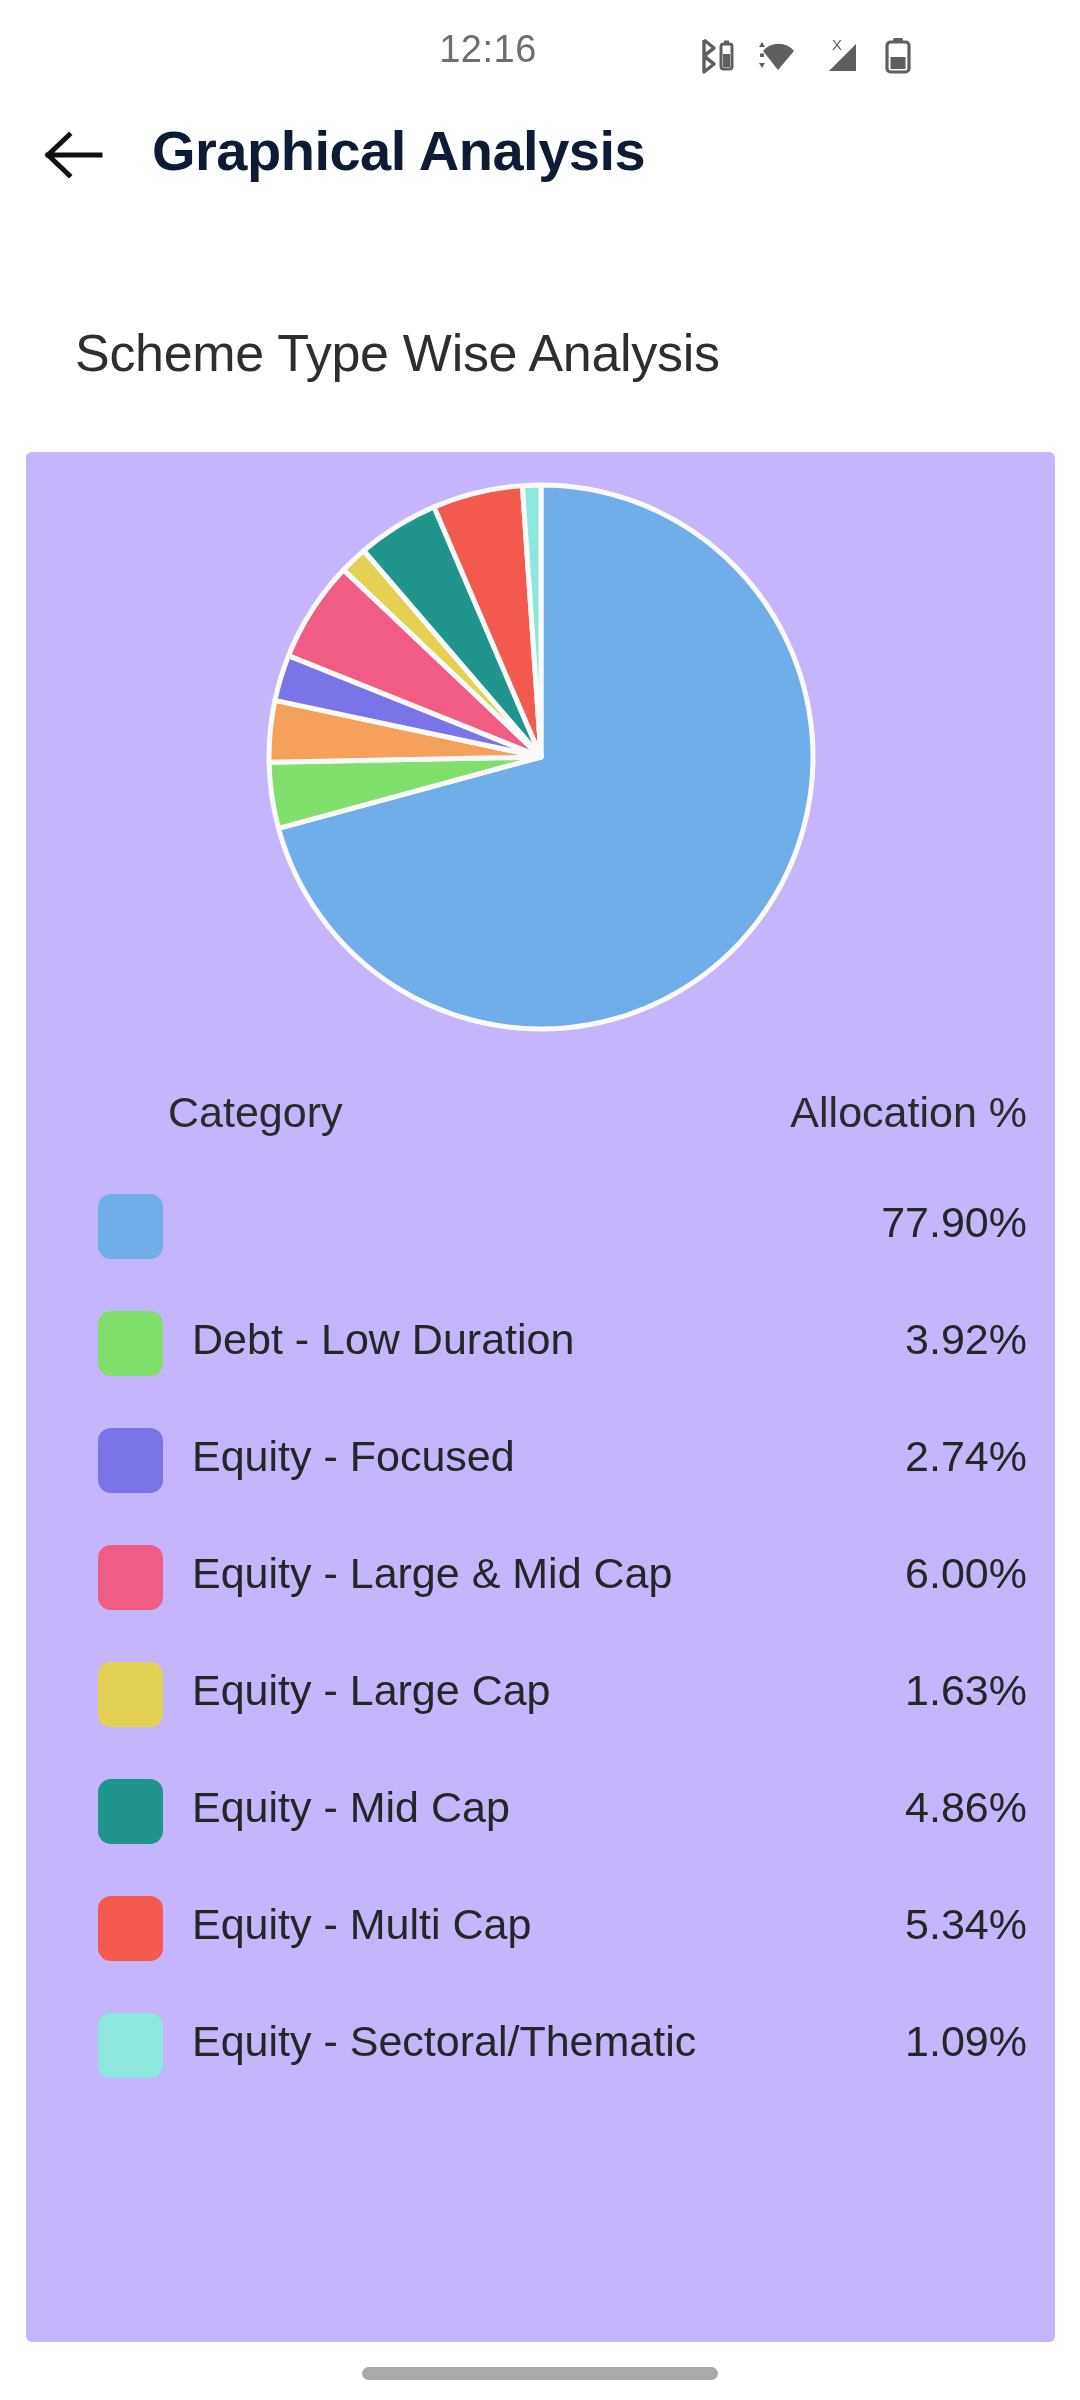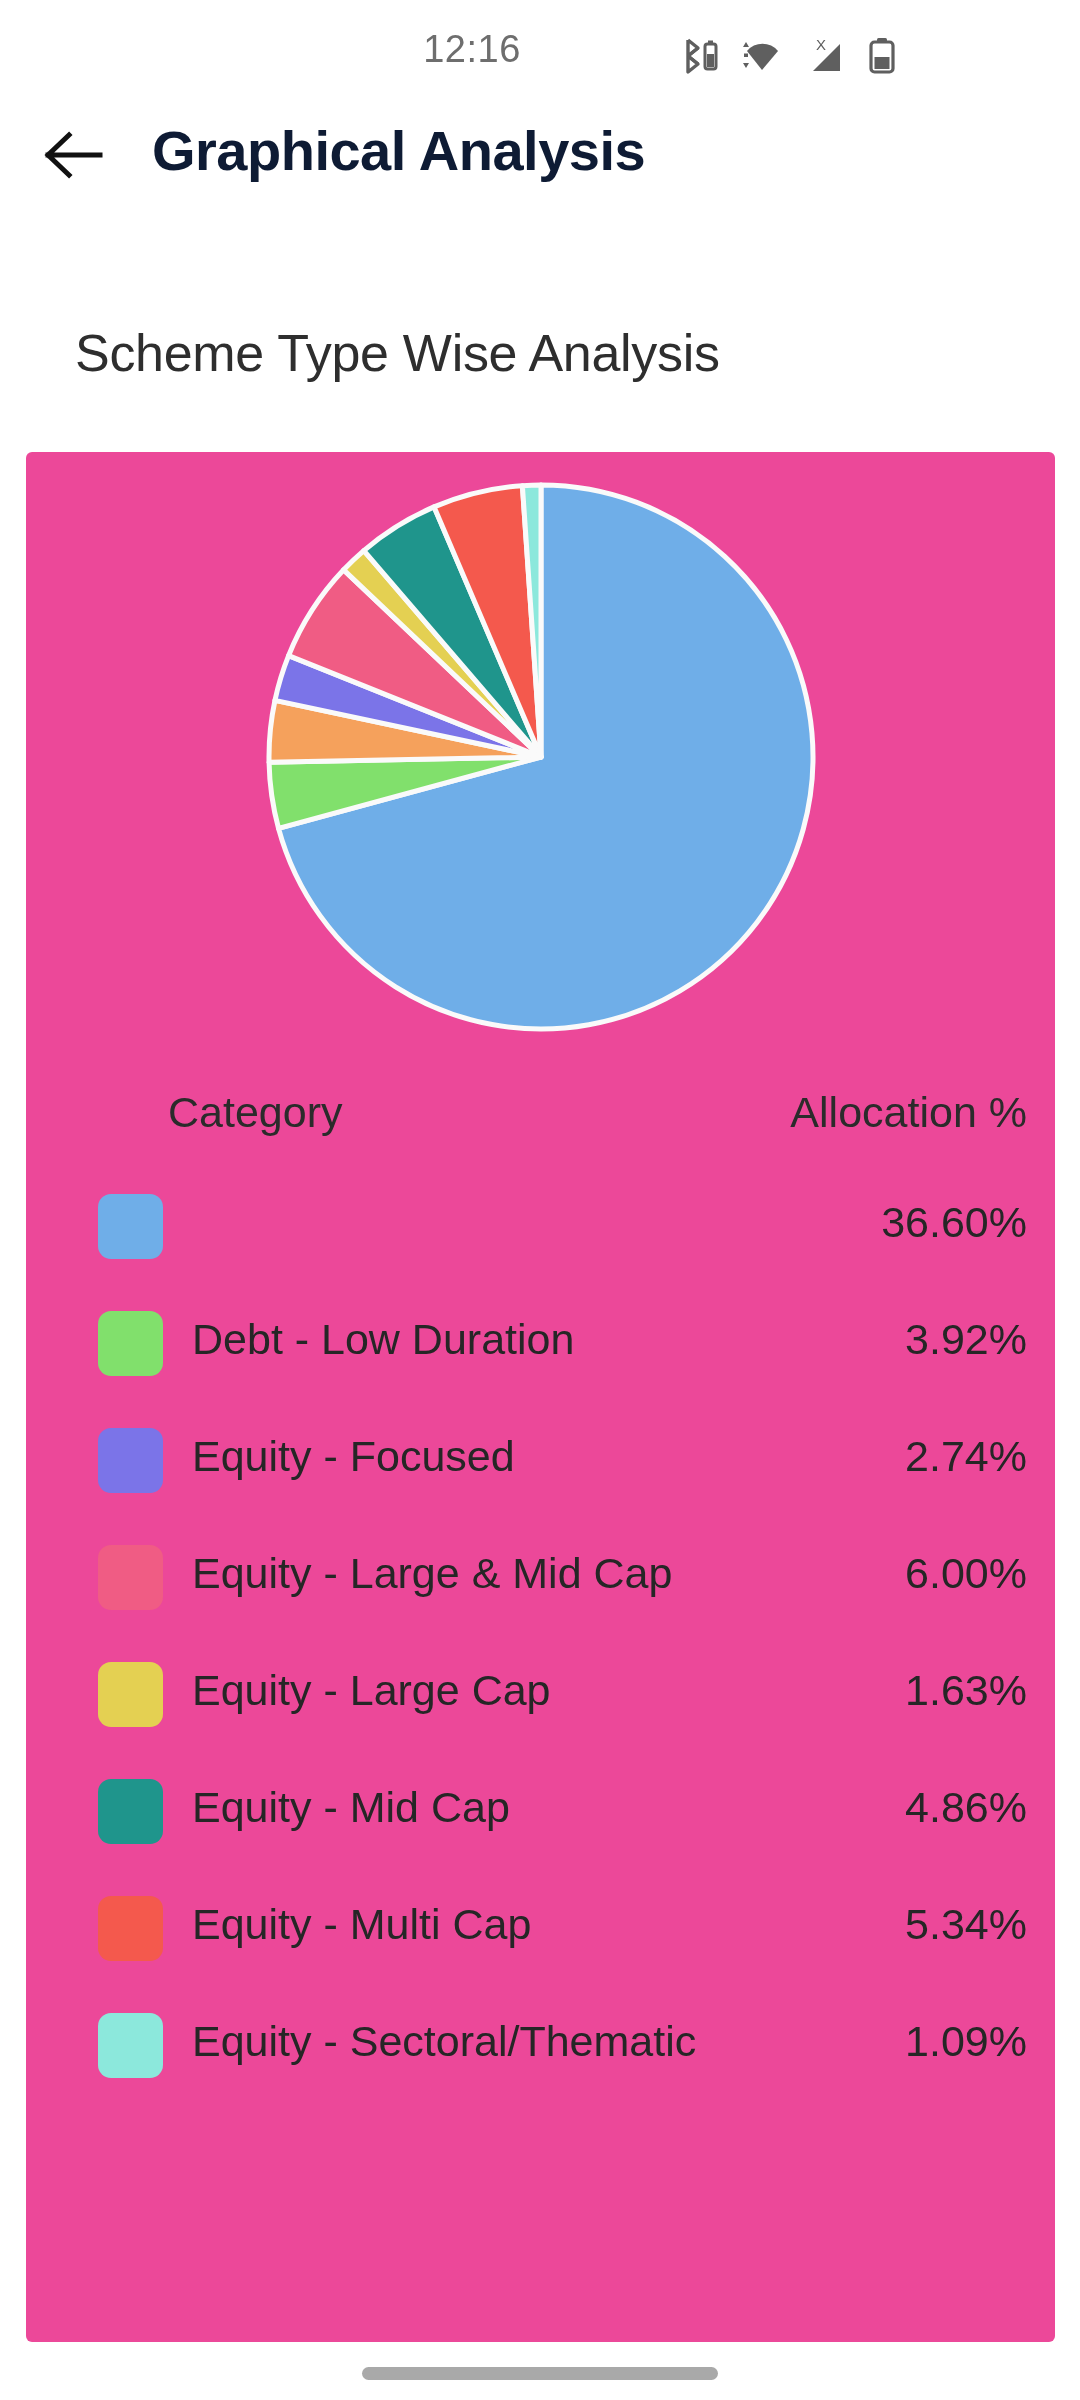--- a/index.html
+++ b/index.html
@@ -6,21 +6,21 @@
   html, body {
     width:1080px; height:2400px;
     background:#ffffff;
     font-family:"Liberation Sans", sans-serif;
     -webkit-font-smoothing:antialiased;
     overflow:hidden;
   }
 
   
   .statusbar {
-    position:absolute; top:0; left:0; width:944px; height:92px;
+    position:absolute; top:0; left:16px; width:944px; height:92px;
     display:flex; align-items:center;
   }
   .status-time {
     position:absolute; left:0; right:0; top:28px;
     text-align:center;
     font-size:38px; color:#6e6e6e; letter-spacing:0.5px;
     font-family:"Liberation Sans", sans-serif;
   }
   .status-icons {
     position:absolute; right:48px; top:36px;
@@ -48,21 +48,21 @@
   .section-title {
     position:absolute; left:52px; top:323px;
     font-size:52px; color:#2e2e2e; font-weight:400;
     letter-spacing:-0.3px; white-space:nowrap;margin-left:23px;
   }
 
   
   .card {
     position:absolute; left:26px; top:452px;
     width:1029px; height:1890px;
-    background:#ec4899;
+    background:#c4b5fd;
     border-radius:6px;
     overflow:hidden;
   }
 
   
   .pie-wrap {
     position:absolute; left:0; top:0; width:1029px; height:600px;
   }
   .pie-svg { position:absolute; left:50%; top:25px; transform:translateX(-50%); }
 
@@ -179,21 +179,21 @@
 
   <div class="legend">
 
     <div class="legend-head">
       <div class="th-cat">Category</div>
       <div class="th-alloc">Allocation %</div>
     </div>
 
     <div class="legend-row">
       <span class="swatch" style="background: rgb(111, 174, 232);"></span>
-      <span class="row-value">36.60%</span>
+      <span class="row-value">77.90%</span>
     </div>
 
     <div class="legend-row">
       <span class="swatch" style="background: rgb(129, 224, 108);"></span>
       <span class="row-label">Debt - Low Duration</span>
       <span class="row-value">3.92%</span>
     </div>
 
 
     <div class="legend-row">

